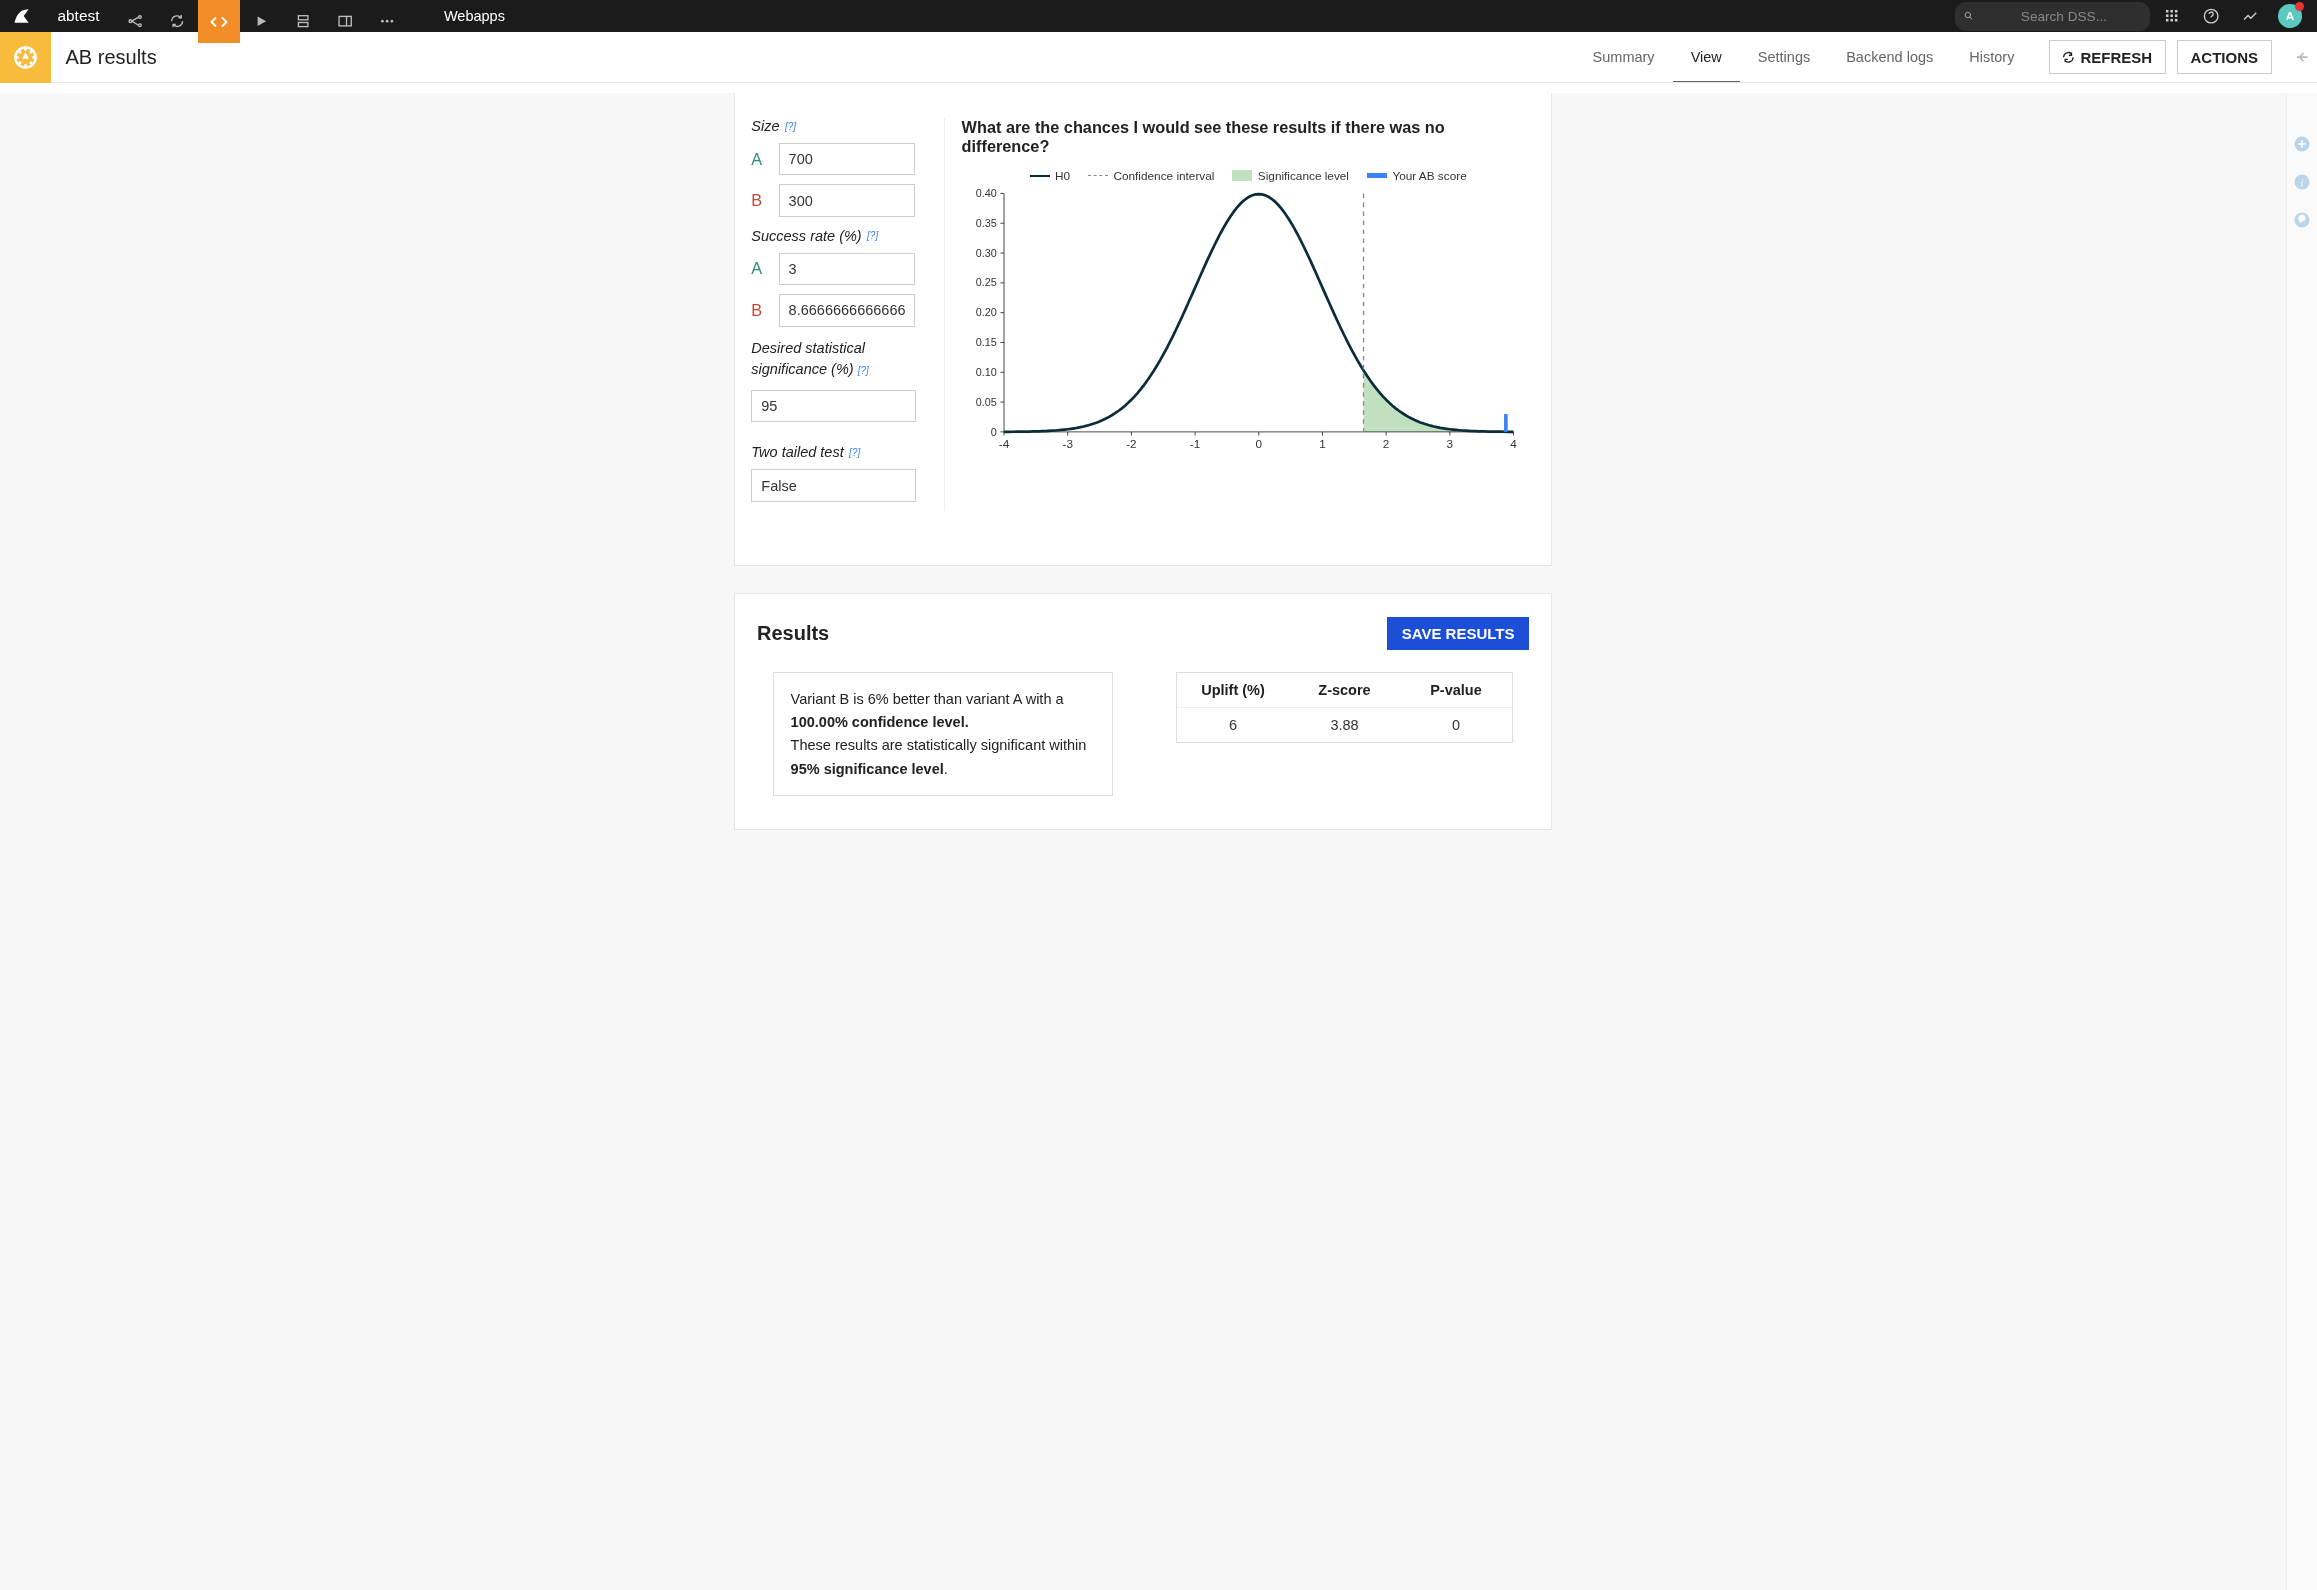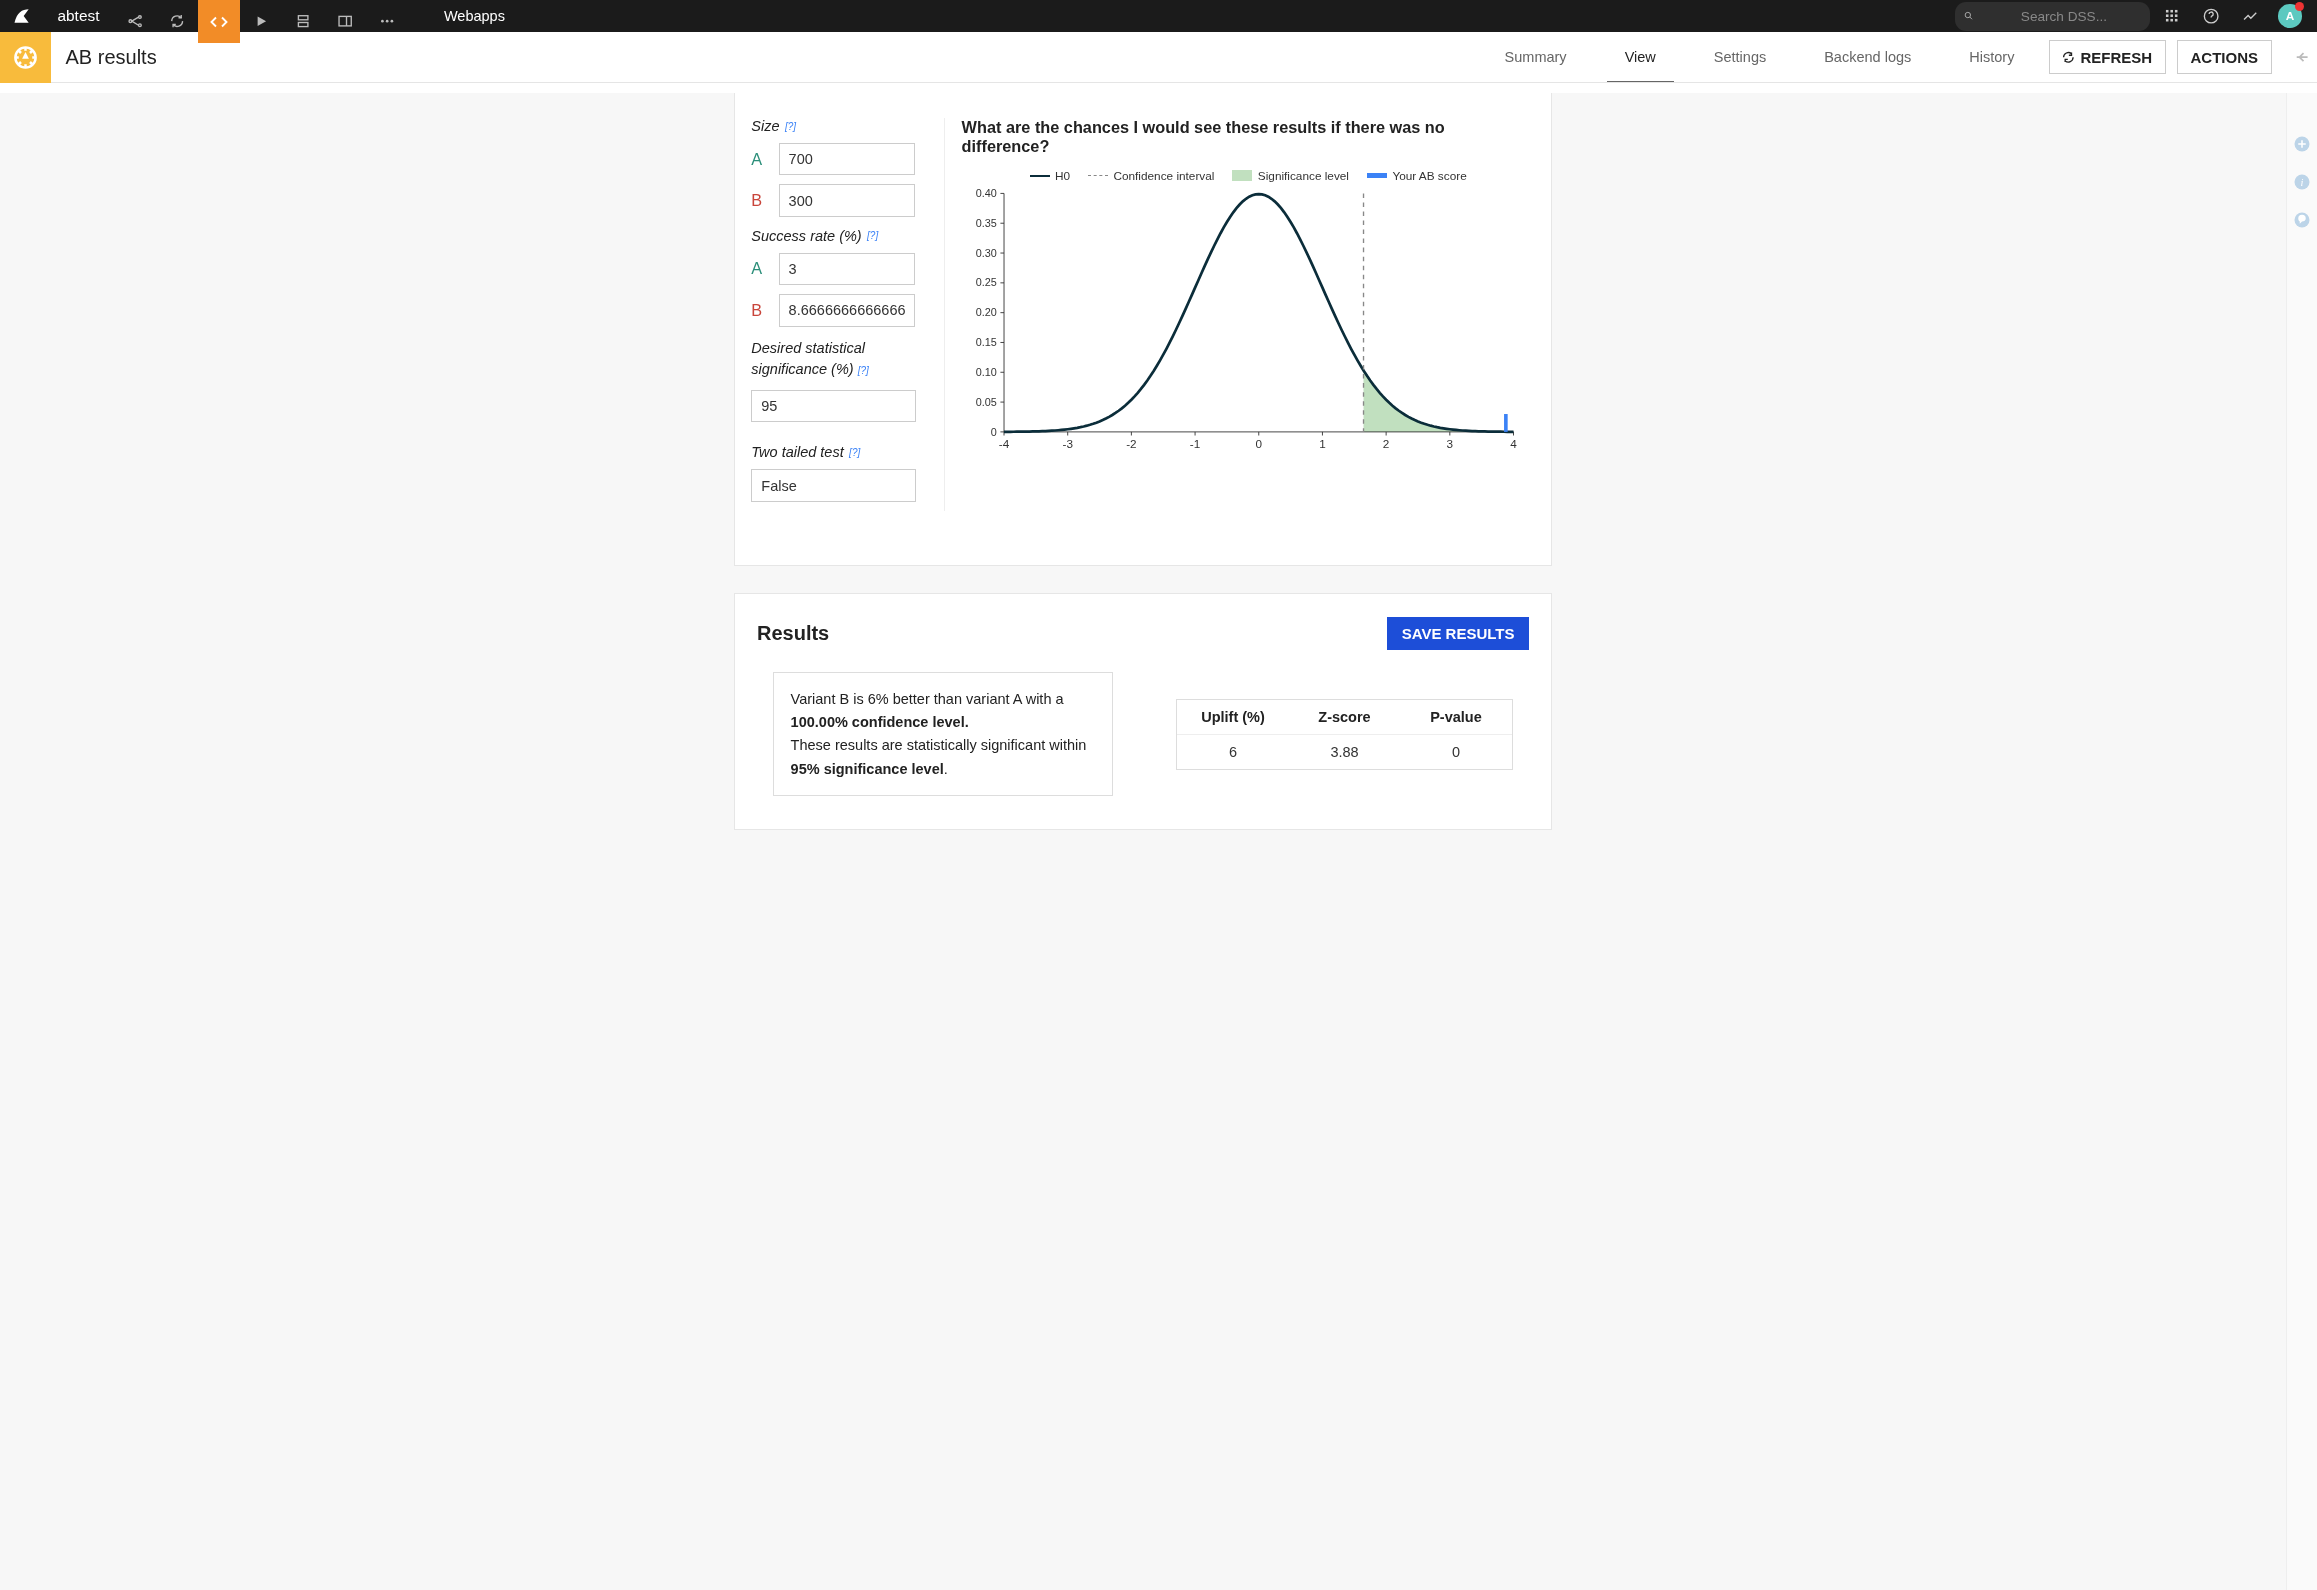--- a/index.html
+++ b/index.html
@@ -18,21 +18,21 @@
 .topbar .search input { background: transparent; border: none; color: #ccc; font-size: 13.6px; width: 100%; outline: none; }
 .topbar .search input::placeholder { color: #888; }
 .topbar .righticon { width: 36px; height: 43px; display: flex; align-items: center; justify-content: center; cursor:pointer; color:#ccc; }
 .avatar-circle { width: 23.5px; height: 23.5px; border-radius: 50%; background: #5cc9c0; color: #fff; display: flex; align-items: center; justify-content: center; font-size: 11.8px; font-weight:600; position: relative; }
 .avatar-dot { position: absolute; top: -1.8px; right: -1.8px; width: 9px; height: 9px; background: #e33; border-radius: 50%; }
 
 
 .pagehead { height: 51px; border-bottom: 0.9px solid #e5e5e5; display: flex; align-items: center; }
 .pagehead .icon { width: 51px; height: 51px; background: #f8bb3c; display: flex; align-items: center; justify-content: center; }
 .pagehead .title { font-size: 20px; font-weight: 500; padding: 0 14.5px; color: #222; }
-.pagehead .tabs { margin-left: auto; display: flex; align-items: center; height: 100%; gap: 22px; }
+.pagehead .tabs { margin-left: auto; display: flex; align-items: center; height: 100%; }
 .pagehead .tab { padding: 0 18px; font-size: 14.5px; color: #666; height: 100%; display:flex; align-items:center; cursor:pointer; border-bottom: 1.8px solid transparent; }
 .pagehead .tab.active { color: #222; border-bottom-color: #666; font-weight:500; }
 .pagehead .btn { border: 0.9px solid #ccc; background: #fff; padding: 7.2px 12.7px; font-size: 15px; font-weight: 600; color: #222; cursor:pointer; display:flex; align-items:center; gap:5.4px; }
 .pagehead .btn-group { display:flex; gap: 11px; padding: 0 16.3px; }
 .collapse-arrow { width: 29px; display:flex; align-items:center; justify-content:center; color:#bbb; }
 
 
 .rightrail { position: absolute; right: 0; top: 93px; width: 31px; background: #fafafa; border-left: 0.9px solid #eee; bottom: 0; display:flex; flex-direction:column; align-items:center; gap:20px; padding-top: 42px; }
 .rightrail .railicon { color: #bcd4e8; cursor:pointer; }
 
@@ -59,21 +59,21 @@
 .legend-item { display:flex; align-items:center; gap:5.4px;justify-content:center; }
 .leg-line { width: 20px; height: 1.8px; background:#0b2d3a; }
 .leg-dash { width: 20px; border-top: 1.8px dashed #888; height:0; }
 .leg-area { width: 20px; height: 11px; background:#c1e0bf; }
 .leg-bar { width: 20px; height: 5.4px; background:#3b82f6; }
 
 .results-card { padding: 23.5px 22px 33px 22px; }
 .results-head { display:flex; align-items:center; justify-content:space-between; margin-bottom: 22px; }
 .results-head h2 { font-size: 20px; font-weight: 700; }
 .btn-blue { background: #1d4ed8; color:#fff; border:none; padding: 8.1px 14.5px; font-size: 15px; font-weight: 700; cursor:pointer; }
-.results-body { display:flex; gap: 63px; align-items:center; padding: 0 16.3px; }
+.results-body { display:flex; gap: 63px; align-items:flex-start; padding: 0 16.3px; }
 .summary-box { border: 0.9px solid #ddd; padding: 14.5px 16.3px; font-size: 14.5px; line-height: 1.6; color:#222; width: 340px; }
 .table { border: 0.9px solid #ddd; flex:1; }
 .table .thead, .table .trow { display:flex; }
 .table .th, .table .td { flex:1; text-align:center; padding: 9px 7.2px; font-size: 14.5px; }
 .table .th { font-weight:700; color:#222; border-bottom: 0.9px solid #eee; }
 .table .td { color:#333; }
 
 svg { display:block; }
 </style>
 </head>

